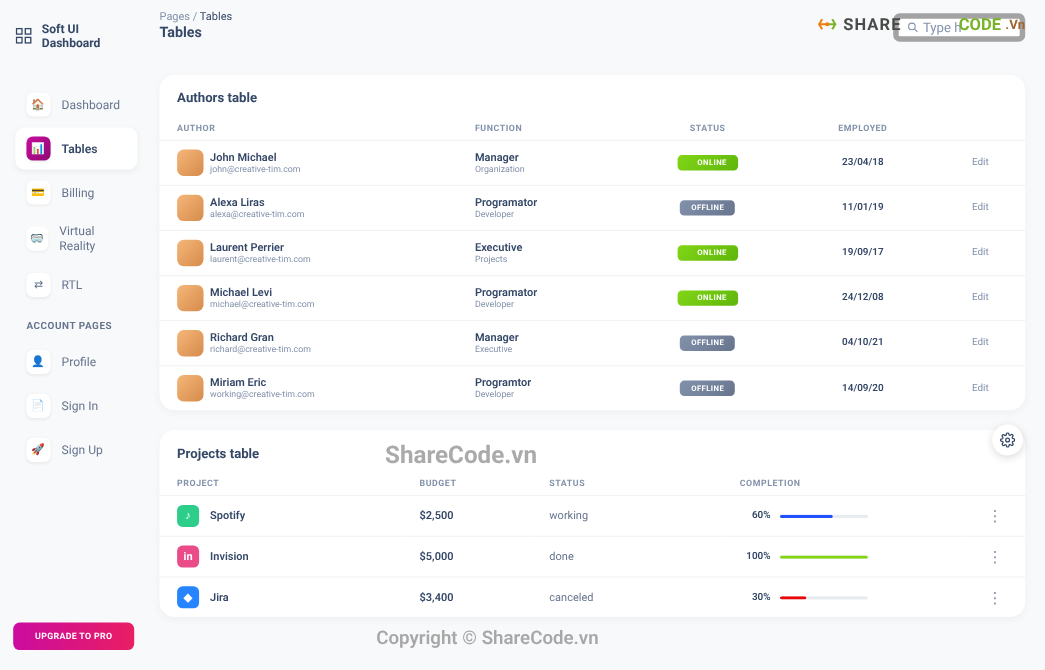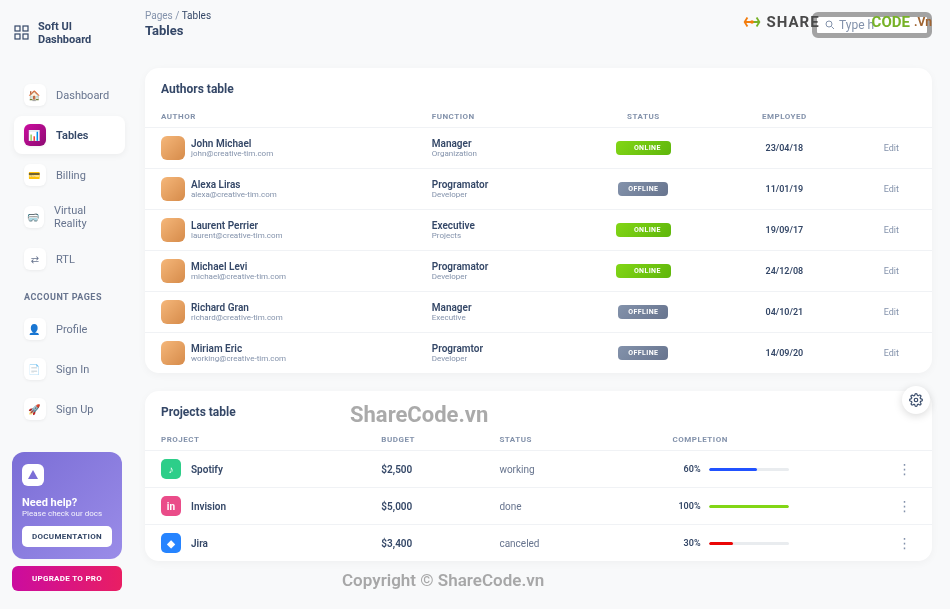--- a/index.html
+++ b/index.html
@@ -338,30 +338,20 @@
   </div>
   <div class="nav-item">
     <span class="nav-icon">📄</span>
     <span>Sign In</span>
   </div>
   <div class="nav-item">
     <span class="nav-icon">🚀</span>
     <span>Sign Up</span>
   </div>
 
-  <div class="help-card">
-    <div class="help-icon">
-      <svg width="12" height="12" viewBox="0 0 12 12">
-          <path d="M6 1 L11 10 L1 10 Z" fill="#7b6ed6"></path>
-        </svg>
-    </div>
-    <div class="help-title">Need help?</div>
-    <div class="help-sub">Please check our docs</div>
-    <div class="doc-btn">DOCUMENTATION</div>
-  </div>
   <div class="upgrade-btn">UPGRADE TO PRO</div>
 </div>
 
 <div class="main">
   <div class="topbar">
     <div>
       <div class="breadcrumb">
         <span>Pages</span>
         <span> / </span>
         <span class="current">Tables</span>

